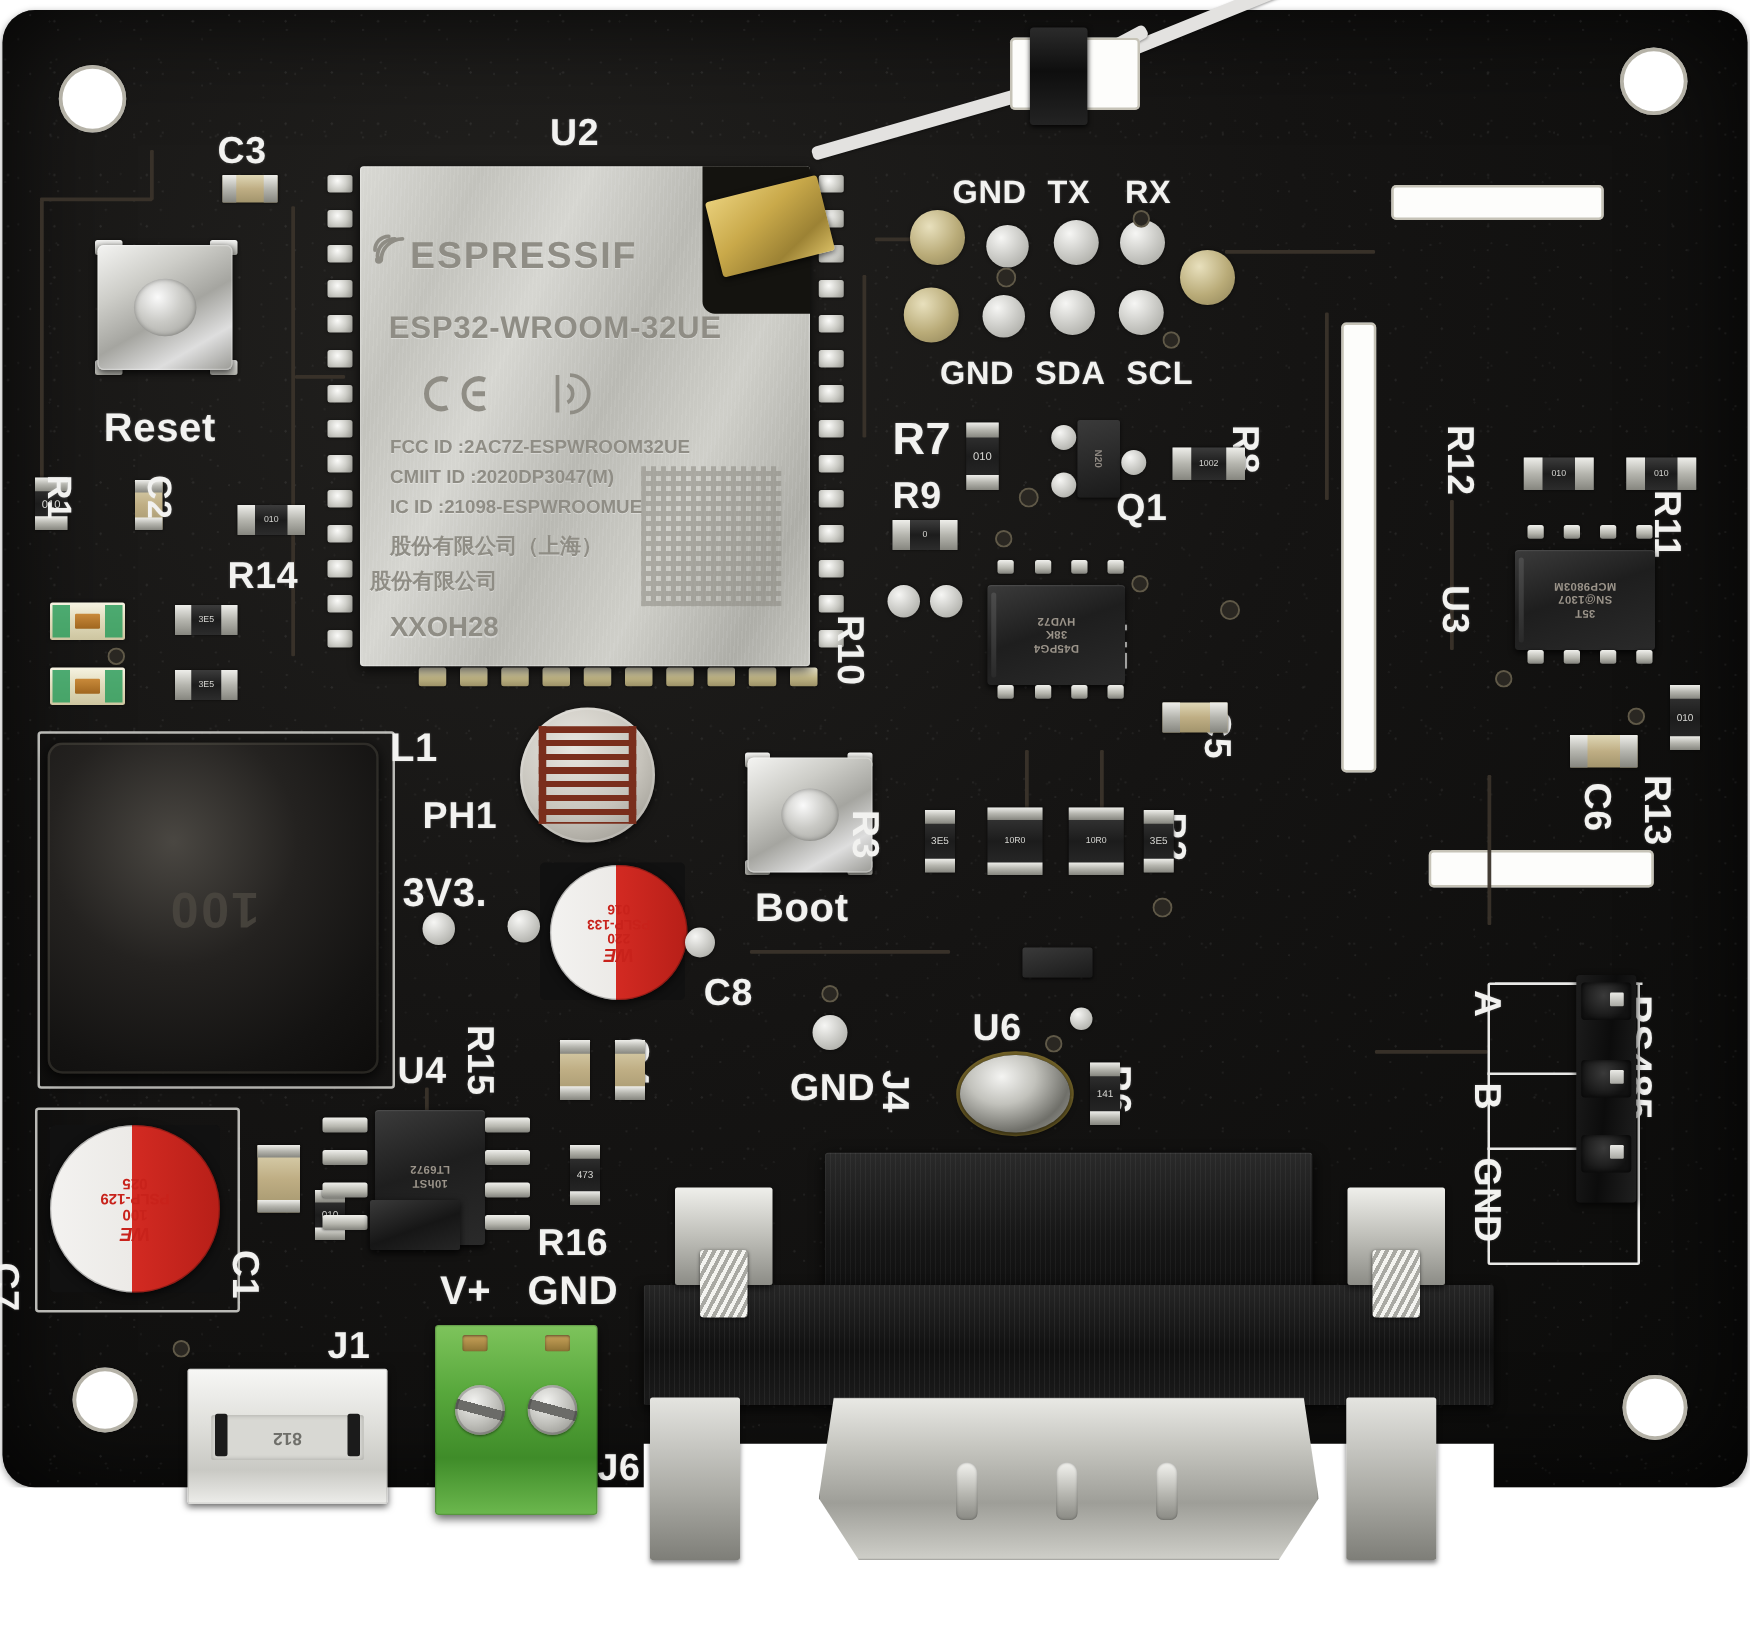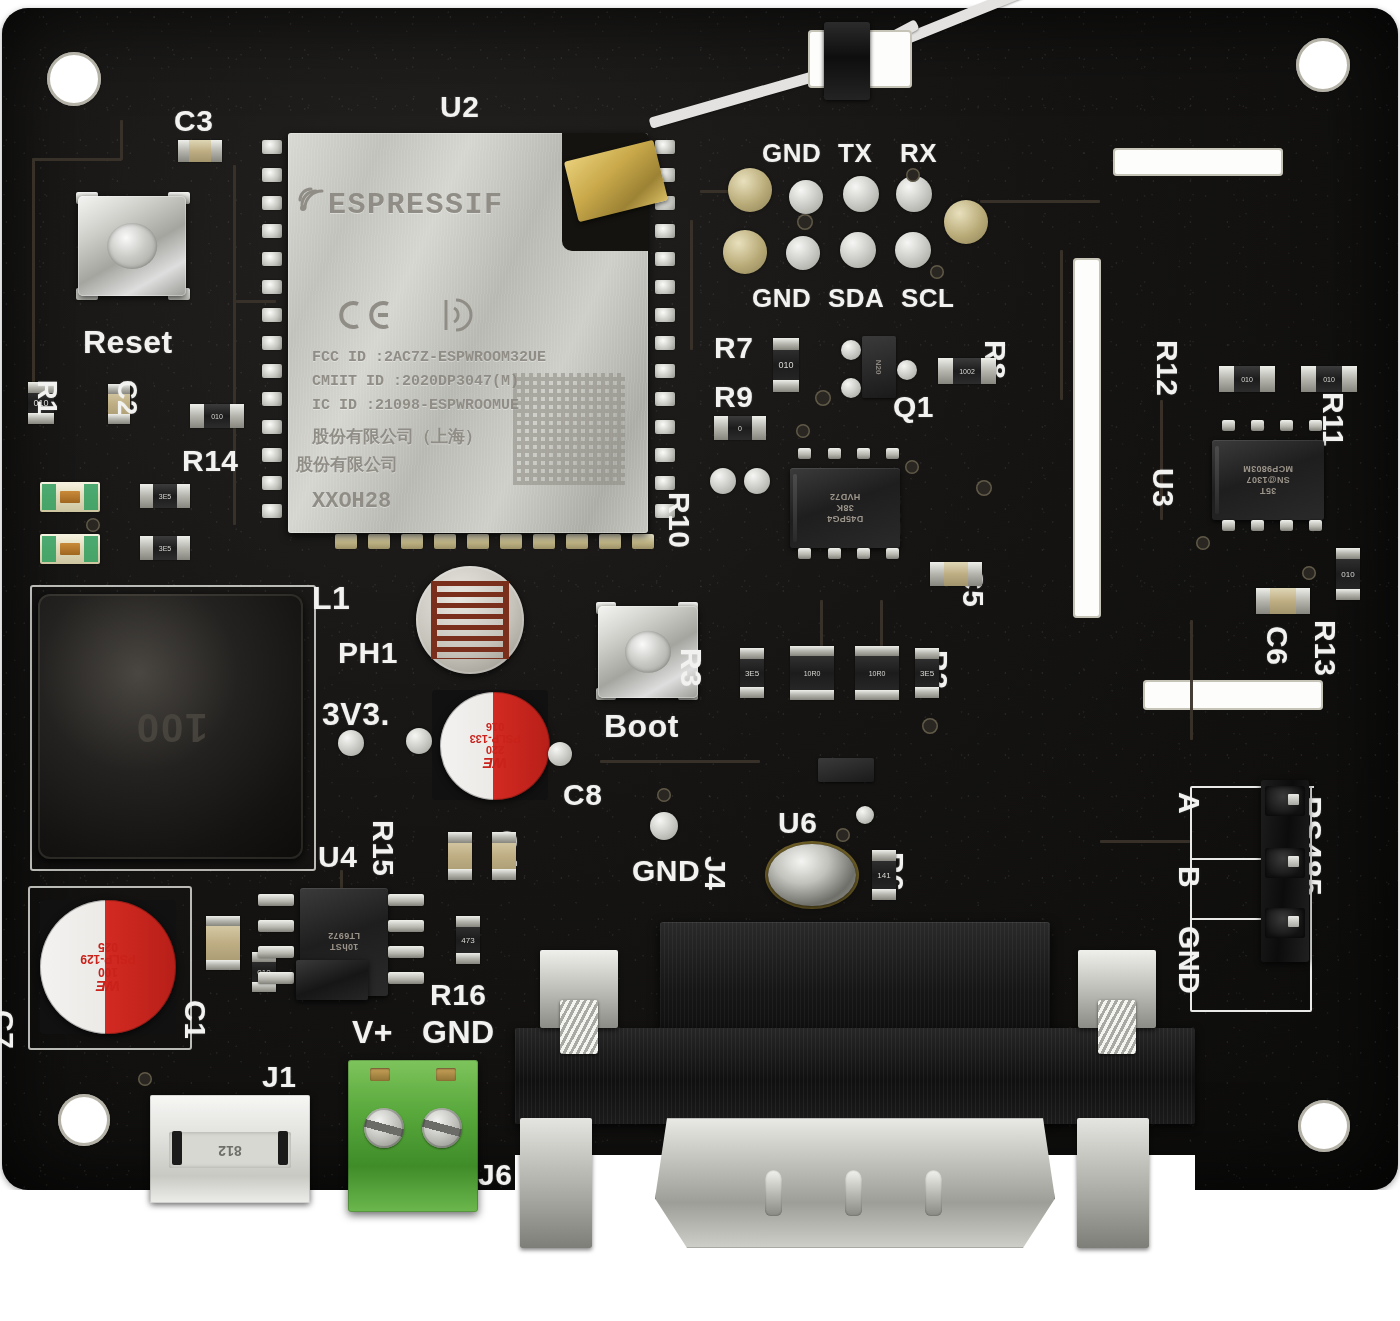--- a/index.html
+++ b/index.html
@@ -125,21 +125,21 @@
     box-shadow:0 2px 6px rgba(0,0,0,.7), inset 0 0 0 2px rgba(255,255,255,.18);}
   .ldr .zig{position:absolute;left:14%;top:14%;right:14%;bottom:14%;
     background:repeating-linear-gradient(180deg,#7a2e1c 0 5px,transparent 5px 11px);}
   .ldr .zig::before{content:"";position:absolute;left:0;top:0;bottom:0;width:6px;background:#7a2e1c;}
   .ldr .zig::after{content:"";position:absolute;right:0;top:0;bottom:0;width:6px;background:#7a2e1c;}
 
   
   .esp{position:absolute;border-radius:3px;
     background:
       linear-gradient(115deg,#d9d9d4 0%,#c2c2bc 18%,#d6d6d1 34%,#b9b9b3 52%,#cfcfc9 70%,#adada7 88%,#c6c6c0 100%);
-    box-shadow:0 3px 9px rgba(0,0,0,.75), inset 0 0 0 1px rgba(255,255,255,.25);font-family:Liberation Mono, monospace;}
+    box-shadow:0 3px 9px rgba(0,0,0,.75), inset 0 0 0 1px rgba(255,255,255,.25);}
   .esp .shieldtex{position:absolute;inset:0;border-radius:3px;
     background:repeating-linear-gradient(92deg,rgba(255,255,255,.07) 0 1px,transparent 1px 3px);}
   .esp-notch{position:absolute;background:#14130f;}
   .esp-txt{position:absolute;color:#8f8d85;font-weight:700;white-space:nowrap;
     text-shadow:0 1px 0 rgba(255,255,255,.35);}
   .qr{position:absolute;background:
       repeating-linear-gradient(0deg,#8c8a82 0 4px,transparent 4px 8px),
       repeating-linear-gradient(90deg,#8c8a82 0 4px,transparent 4px 8px);
     opacity:.55;}
   .esp-pin{position:absolute;border-radius:2px;
@@ -328,20 +328,21 @@
     <div class="esp-txt" style="left:40px;top:55px;font-size:30px;letter-spacing:1.5px;">ESPRESSIF</div>
 
     <svg style="position:absolute;left:8px;top:48px;width:34px;height:34px;" viewBox="0 0 34 34">
       <g fill="none" stroke="#8f8d85" stroke-width="3" stroke-linecap="round">
         <path d="M6 24 A14 14 0 0 1 20 10"></path>
         <path d="M9 27 A17 17 0 0 1 26 10"></path>
         <path d="M4 19 A11 11 0 0 1 15 8"></path>
       </g>
       <circle cx="7" cy="27" r="3" fill="#8f8d85"></circle>
     </svg>
+    <div class="esp-txt" style="left:23px;top:115px;font-size:25px;letter-spacing:.5px;">ESP32-WROOM-32UE</div>
 
     <svg style="position:absolute;left:48px;top:165px;width:62px;height:34px;" viewBox="0 0 62 34">
       <g fill="none" stroke="#8f8d85" stroke-width="4">
         <path d="M22 6 A12 12 0 1 0 22 28"></path>
         <path d="M52 6 A12 12 0 1 0 52 28"></path>
         <path d="M42 17 H52"></path>
       </g>
     </svg>
 
     <svg style="position:absolute;left:152px;top:163px;width:34px;height:38px;" viewBox="0 0 34 38">
@@ -479,21 +480,21 @@
   <div class="pad-round" style="left:406px;top:728px;width:26px;height:26px;"></div>
   <div class="pad-round" style="left:548px;top:742px;width:24px;height:24px;"></div>
 
   <div class="tact-leg" style="left:596px;top:602px;width:20px;height:12px;"></div>
   <div class="tact-leg" style="left:678px;top:602px;width:20px;height:12px;"></div>
   <div class="tact-leg" style="left:596px;top:688px;width:20px;height:12px;"></div>
   <div class="tact-leg" style="left:678px;top:688px;width:20px;height:12px;"></div>
   <div class="tact" style="left:598px;top:606px;width:100px;height:92px;"></div>
   <div class="silk" style="left:604px;top:710px;font-size:32px;">Boot</div>
 
-  <div class="silk" style="left:714px;top:333px;font-size:30px;">R7</div>
+  <div class="silk" style="left:714px;top:333px;font-size:36px;">R7</div>
   <div class="silk" style="left:714px;top:382px;font-size:30px;">R9</div>
   <div class="silk" style="left:694px;top:492px;font-size:30px;transform:rotate(90deg);transform-origin:left top;">R10</div>
   <div class="silk" style="left:893px;top:392px;font-size:30px;">Q1</div>
   <div class="silk" style="left:1010px;top:340px;font-size:30px;transform:rotate(90deg);transform-origin:left top;">R8</div>
   <div class="silk" style="left:905px;top:498px;font-size:30px;transform:rotate(90deg);transform-origin:left top;">U5</div>
   <div class="silk" style="left:988px;top:568px;font-size:30px;transform:rotate(90deg);transform-origin:left top;">C5</div>
 
   <div class="smd" style="left:773px;top:338px;width:26px;height:54px;">
     <span class="cap l" style="width:100%;height:22%;top:0;left:0;"></span>
     <span class="cap r" style="width:100%;height:22%;bottom:0;top:auto;right:0;"></span>

